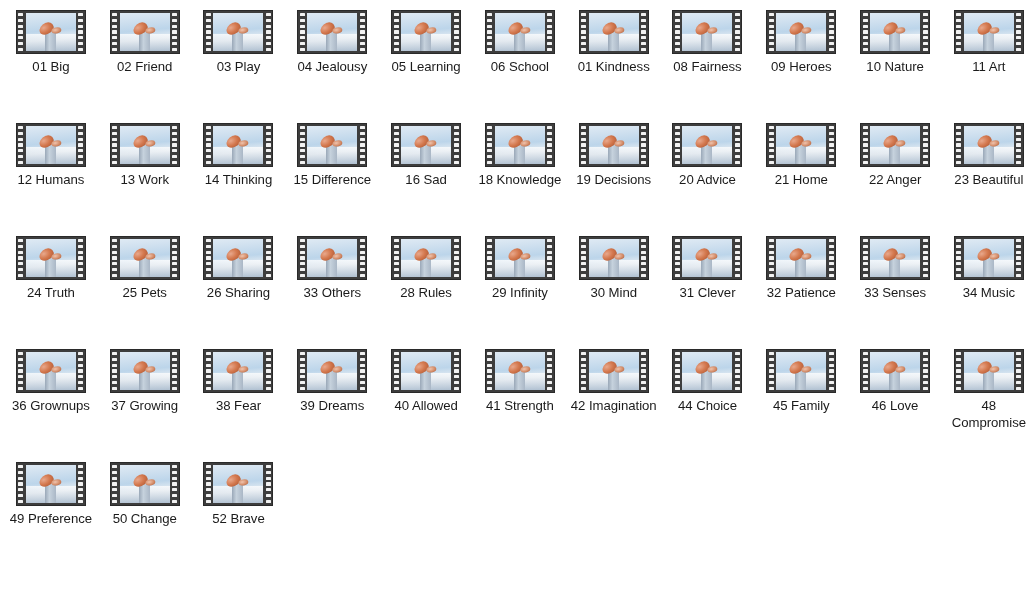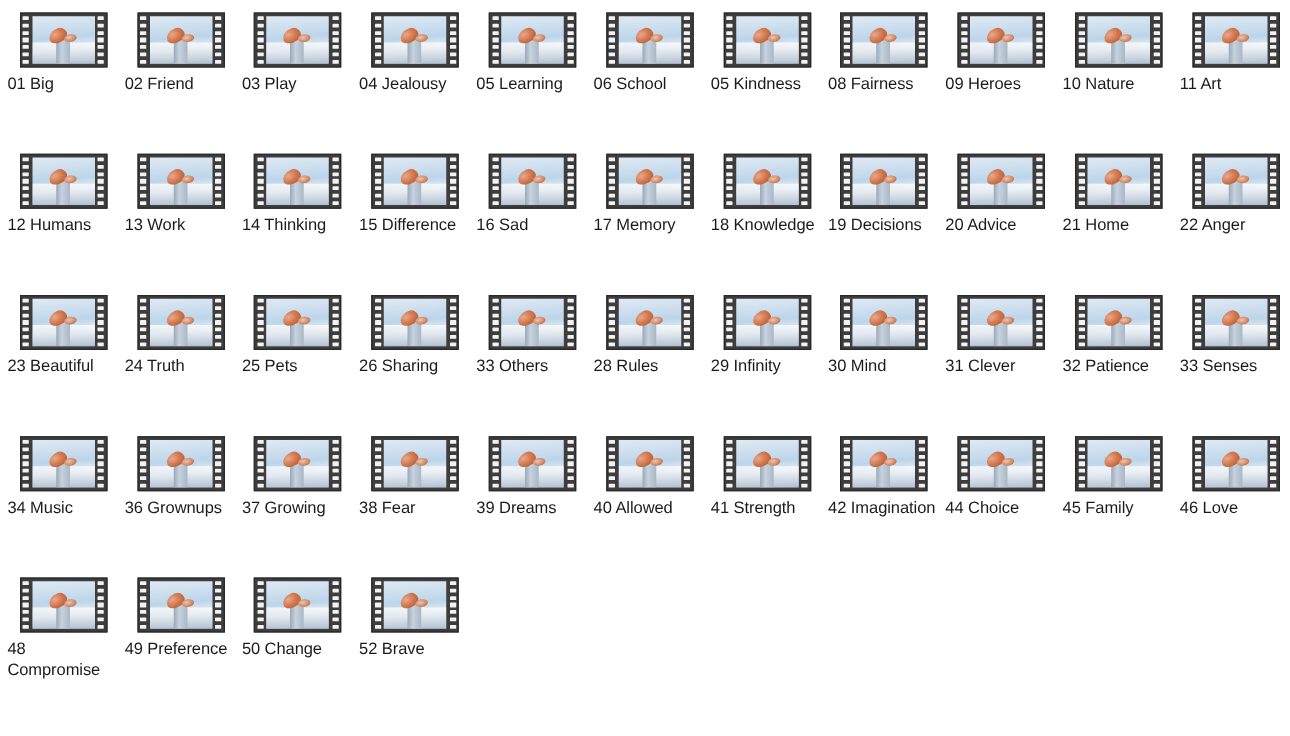--- a/index.html
+++ b/index.html
@@ -120,21 +120,21 @@
     height: 52%;
     background: radial-gradient(ellipse at 40% 40%, #f0c4ae 0%, #cf8560 60%, #9d4a28 100%);
     border-radius: 50%;
     transform: rotate(12deg);
   }
 
   
   .label {
     margin-top: 5px;
     width: 90px;
-    text-align: left;
+    text-align: center;
     font-size: 13.2px;
     line-height: 16.5px;
     letter-spacing: -0.05px;
     word-break: break-word;
     overflow-wrap: anywhere;
     color: #1b1b1b;
   }
 </style>
 </head>
 <body>
@@ -320,21 +320,21 @@
       <div class="sprockets right">
         <i></i>
           <i></i>
           <i></i>
           <i></i>
           <i></i>
           <i></i>
           <i></i>
       </div>
     </div>
-    <div class="label">05 Kindness</div>
+    <div class="label">01 Kindness</div>
   </div>
     <div class="file-item">
     <div class="thumb">
       <div class="sprockets left">
         <i></i>
           <i></i>
           <i></i>
           <i></i>
           <i></i>
           <i></i>
@@ -564,47 +564,20 @@
         <i></i>
           <i></i>
           <i></i>
           <i></i>
           <i></i>
           <i></i>
           <i></i>
       </div>
     </div>
     <div class="label">16 Sad</div>
-  </div>
-    <div class="file-item">
-    <div class="thumb">
-      <div class="sprockets left">
-        <i></i>
-          <i></i>
-          <i></i>
-          <i></i>
-          <i></i>
-          <i></i>
-          <i></i>
-      </div>
-      <div class="frame">
-        <div class="pedestal"></div>
-        <div class="blob"></div>
-      </div>
-      <div class="sprockets right">
-        <i></i>
-          <i></i>
-          <i></i>
-          <i></i>
-          <i></i>
-          <i></i>
-          <i></i>
-      </div>
-    </div>
-    <div class="label">17 Memory</div>
   </div>
     <div class="file-item">
     <div class="thumb">
       <div class="sprockets left">
         <i></i>
           <i></i>
           <i></i>
           <i></i>
           <i></i>
           <i></i>

